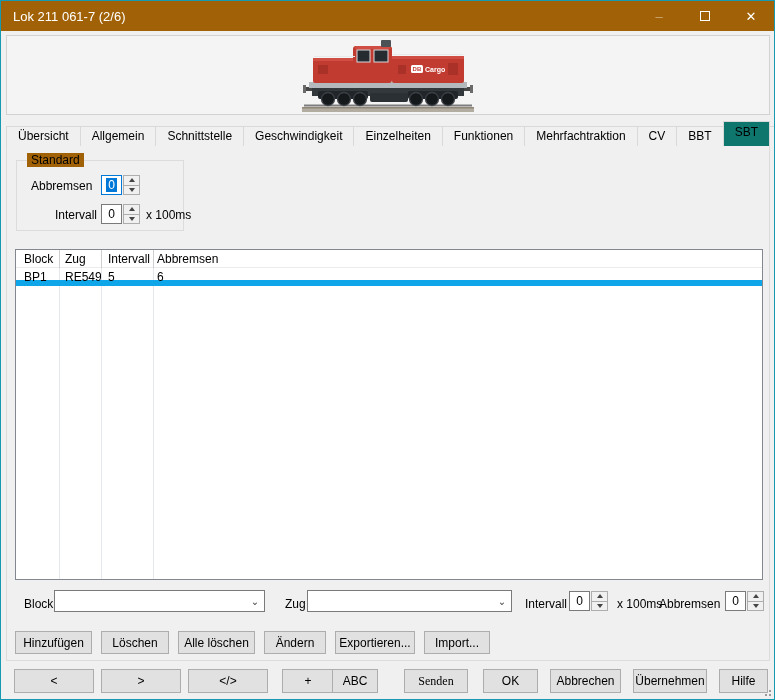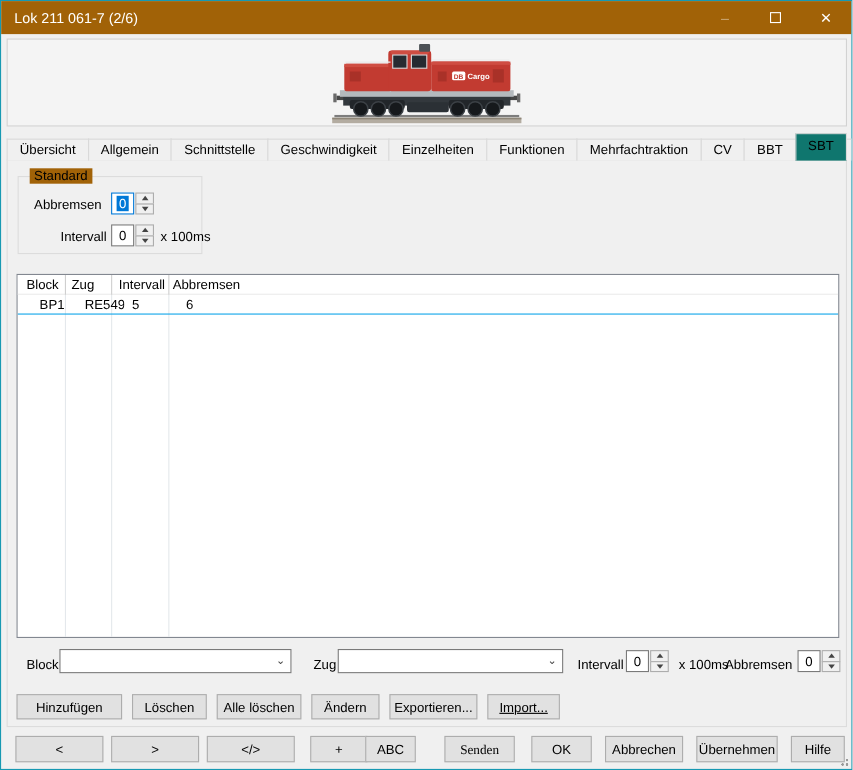--- a/index.html
+++ b/index.html
@@ -45,21 +45,21 @@
   .tri-dn{width:0;height:0;border-left:3px solid transparent;border-right:3px solid transparent;border-top:4px solid #444;}
   .spin-std-abbremsen{left:84px;top:14px;}
   .spin-std-intervall{left:84px;top:43px;}
   
   .listview{position:absolute;left:8px;top:103px;width:748px;height:331px;background:#fff;border:1px solid #828790;overflow:hidden;}
   .col-line{position:absolute;top:0;bottom:0;width:1px;background:#e4e8ec;}
   .col-line.c1{left:43px;} .col-line.c2{left:85px;} .col-line.c3{left:137px;}
   .hdr-line{position:absolute;top:0;height:18px;width:1px;background:#cfcfcf;}
   .hdr-line.c1{left:43px;} .hdr-line.c2{left:85px;} .hdr-line.c3{left:137px;}
   .lv-header{position:absolute;left:0;top:0;right:0;height:18px;border-bottom:1px solid #ececec;display:flex;background:#fff;}
-  .lv-row{position:absolute;left:0;top:18px;right:0;height:18px;border-bottom:1px solid #0ea5e9;display:flex;padding-left:12px;}
+  .lv-row{position:absolute;left:0;top:18px;right:0;height:18px;border-bottom:6px solid #0ea5e9;display:flex;}
   .lv-cell{height:18px;line-height:18px;white-space:nowrap;overflow:hidden;}
   .w-block{width:43px;padding-left:8px;}
   .w-zug{width:42px;padding-left:6px;}
   .w-intervall{width:52px;padding-left:7px;}
   .w-abbremsen{flex:1;padding-left:4px;}
   
   .entry-lbl-block{position:absolute;left:17px;top:447px;line-height:22px;}
   .combo{position:absolute;top:444px;height:22px;background:#fff;border:1px solid #7a7a7a;display:flex;align-items:center;}
   .combo-block{left:47px;width:211px;}
   .combo-zug{left:300px;width:205px;}
@@ -68,22 +68,22 @@
   .entry-lbl-zug{position:absolute;left:278px;top:447px;line-height:22px;}
   .entry-lbl-intervall{position:absolute;left:518px;top:447px;line-height:22px;}
   .spin-entry-intervall{left:562px;top:445px;}
   .entry-unit{position:absolute;left:610px;top:447px;line-height:22px;}
   .entry-lbl-abbremsen{position:absolute;left:652px;top:447px;line-height:22px;}
   .spin-entry-abbremsen{left:718px;top:445px;}
   
   .btn{background:#e1e1e1;border:1px solid #adadad;display:inline-flex;align-items:center;justify-content:center;white-space:nowrap;cursor:default;}
   .action-row{position:absolute;left:8px;top:485px;display:flex;gap:9px;}
   .action-row .btn{height:23px;}
-  .b-hinzufuegen{width:96px;} .b-loeschen{width:68px;text-align:center;} .b-alleloeschen{width:77px;}
-  .b-aendern{width:62px;} .b-exportieren{width:80px;} .b-import{width:66px;text-decoration:underline;}
+  .b-hinzufuegen{width:77px;} .b-loeschen{width:68px;text-align:center;} .b-alleloeschen{width:77px;}
+  .b-aendern{width:62px;} .b-exportieren{width:80px;} .b-import{width:66px;}
   
   .bottombar{position:absolute;left:0;top:666px;width:775px;height:28px;}
   .bottombar .btn{position:absolute;top:2px;height:24px;}
   .b-prev{left:13px;width:80px;} .b-next{left:100px;width:80px;} .b-code{left:187px;width:80px;}
   .b-plus{left:281px;width:52px;} .b-abc{left:331px;width:46px;} .b-senden{left:403px;width:64px;font-family:Liberation Serif, serif;}
   .b-ok{left:482px;width:55px;} .b-abbrechen{left:549px;width:71px;} .b-uebernehmen{left:632px;width:74px;} .b-hilfe{left:718px;width:49px;}
   .resize-grip{position:absolute;right:2px;bottom:2px;width:10px;height:10px;z-index:5;
     background:
       radial-gradient(circle at 8px 8px, #9a9a9a 1px, transparent 1.4px),
       radial-gradient(circle at 8px 4px, #9a9a9a 1px, transparent 1.4px),

